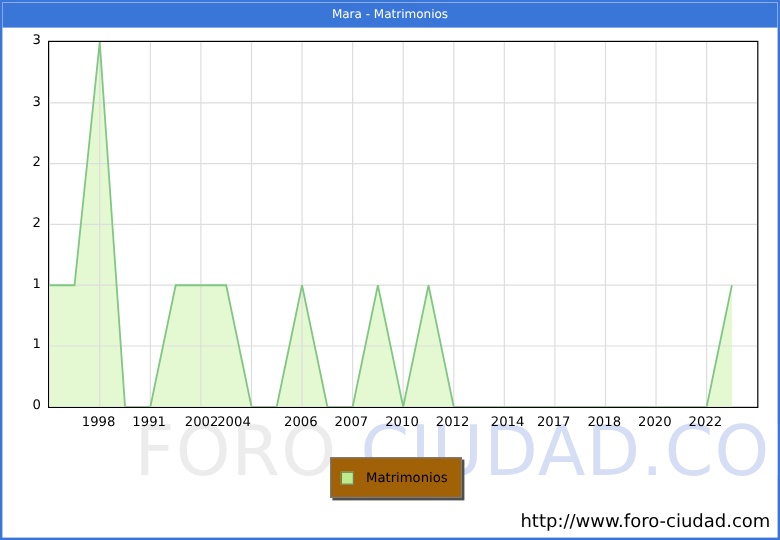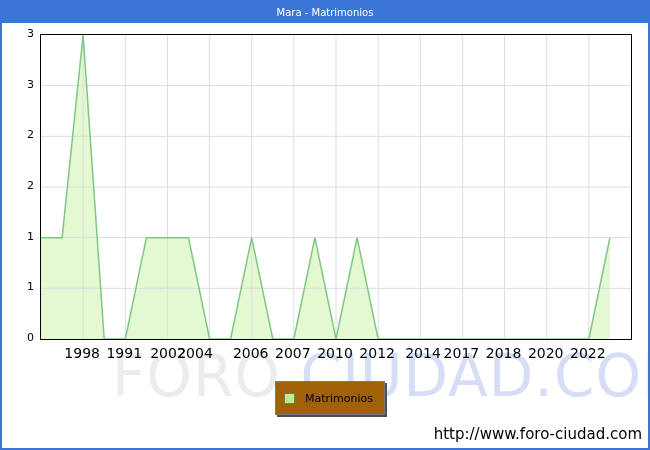--- a/index.html
+++ b/index.html
@@ -16,21 +16,21 @@
     position:absolute;left:38px;top:32px;width:590px;height:304px;
     border:1px solid #000;background:#fff;z-index:2;
   }
   .plot svg{display:block;}
   .ytick{
     position:absolute;left:2px;width:30px;text-align:right;
     font-size:11px;height:12px;line-height:12px;color:#000;z-index:3;
   }
   .xtick{
     position:absolute;top:343px;width:44px;text-align:center;
-    font-size:14px;color:#000;z-index:3;
+    font-size:11px;color:#000;z-index:3;
   }
   .watermark{
     position:absolute;left:110px;top:340px;z-index:1;white-space:nowrap;
     font-size:58px;letter-spacing:1px;user-select:none;
   }
   .wm1{color:#ECECEC;}
   .wm2{color:#D6DEF5;}
   .legend{
     position:absolute;left:273px;top:379px;z-index:4;height:34px;
     box-sizing:border-box;background:#a16207;border:1px solid #7a7a7a;

